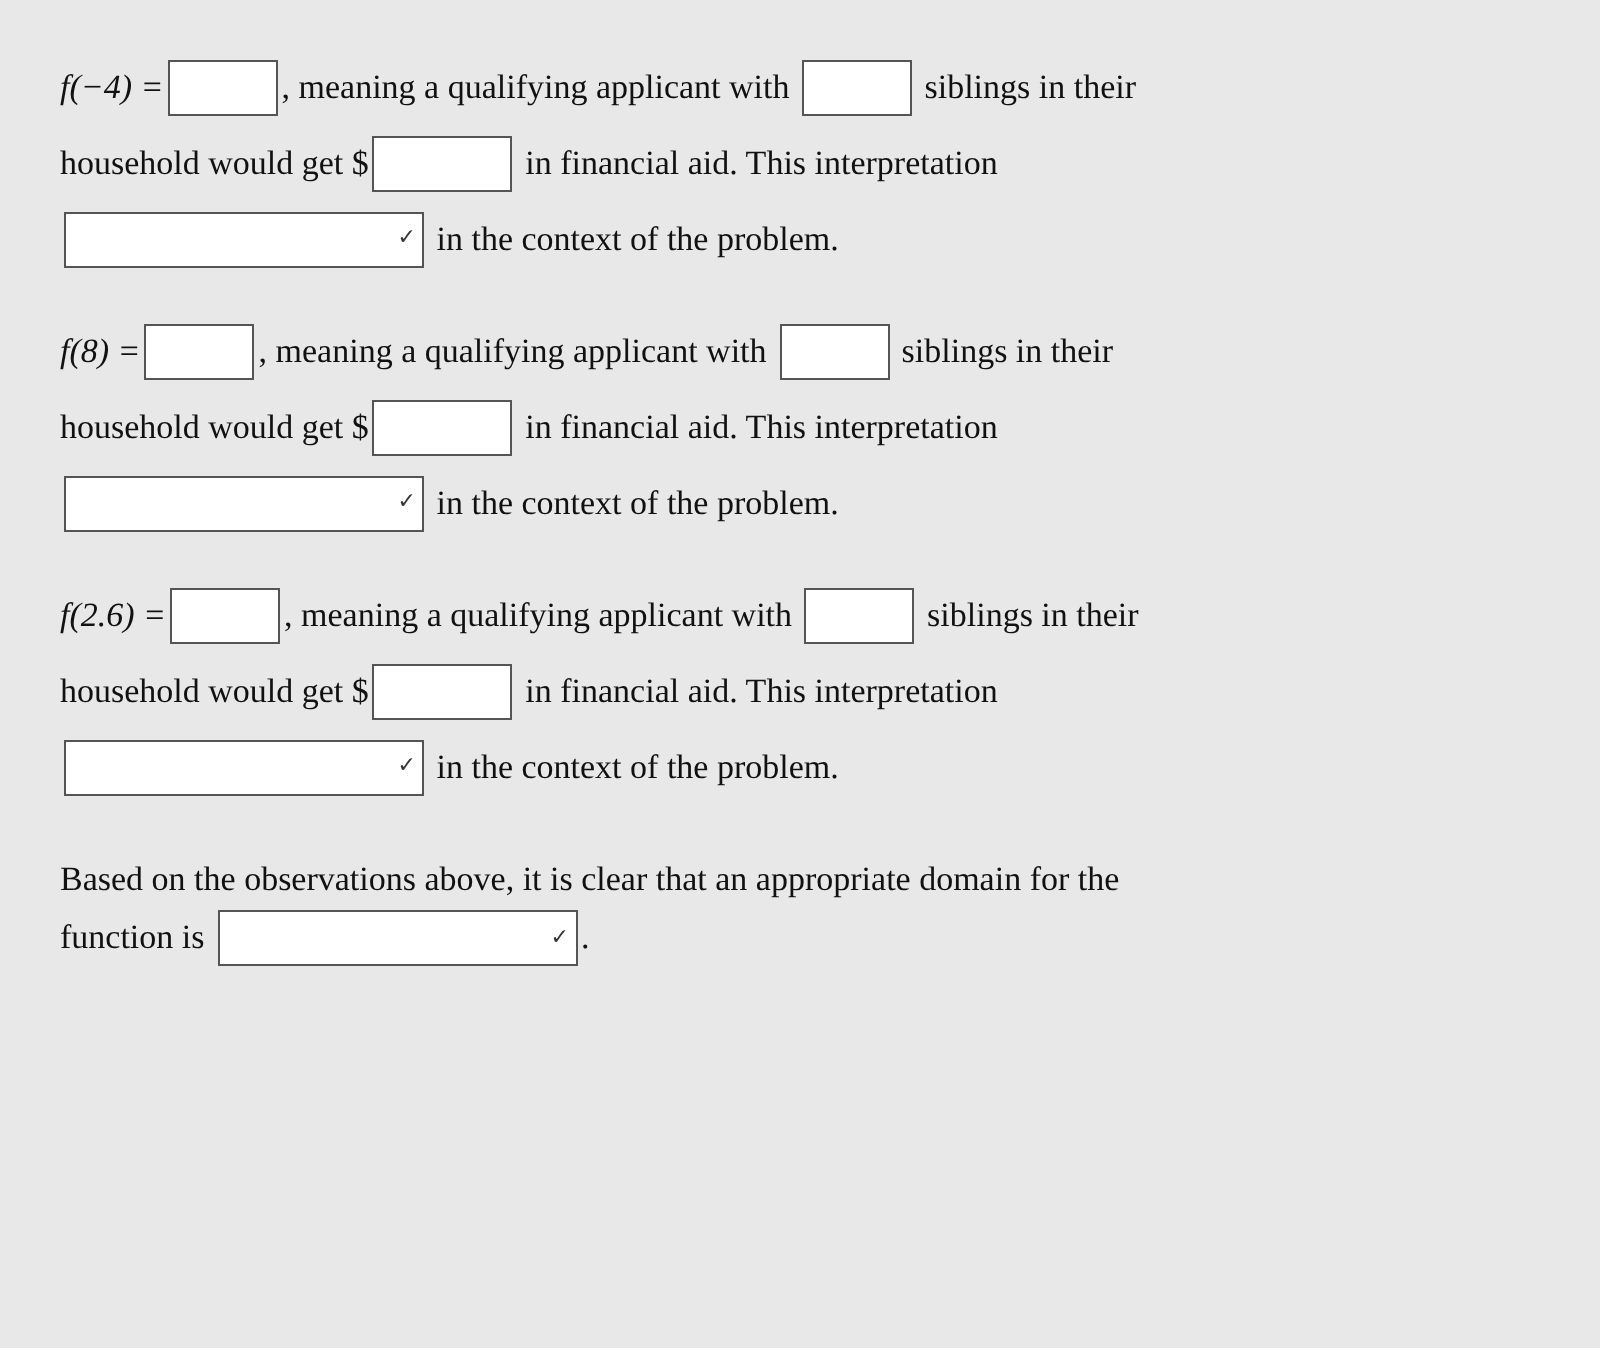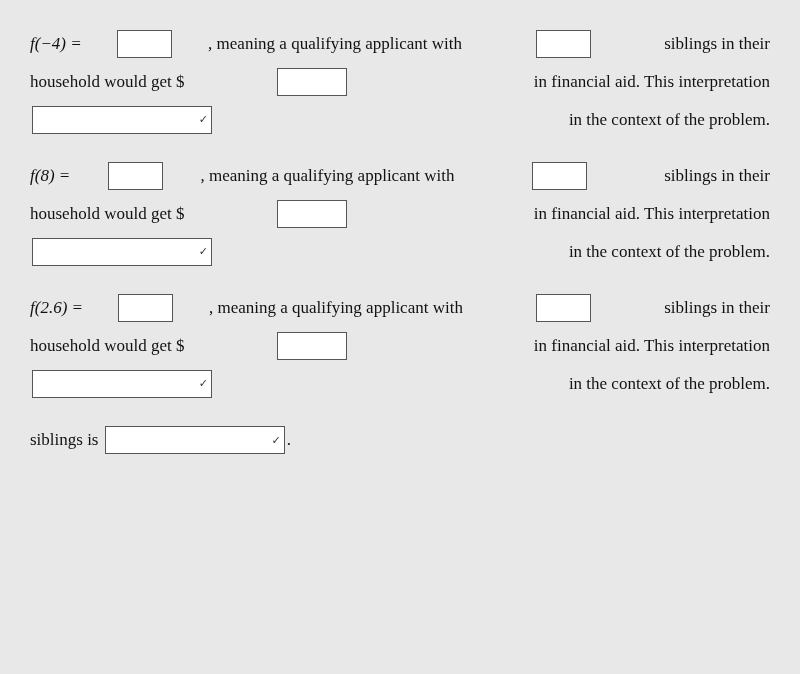--- a/index.html
+++ b/index.html
@@ -21,21 +21,20 @@
     .section {
       margin-bottom: 28px;
     }
 
     .line {
       display: flex;
       align-items: center;
       flex-wrap: wrap;
       margin-bottom: 10px;
       line-height: 1.6;
-      justify-content: space-between;
     }
 
     .math {
       font-style: italic;
     }
 
     .input-box {
       border: 1px solid #555;
       background: #fff;
       height: 28px;
@@ -188,22 +187,23 @@
         <option value="makes sense">makes sense</option>
         <option value="does not make sense">does not make sense</option>
       </select>
     </div>
     &nbsp;
     <span>in the context of the problem.</span>
   </div>
 </div>
 
 <div class="final-section">
+  <div>Based on the observations above, it is clear that an appropriate domain for the</div>
   <div class="final-line">
-    <span>siblings is</span>
+    <span>function is</span>
     &nbsp;
     <div class="dropdown-wrapper">
       <select class="dropdown-box">
         <option value=""></option>
         <option value="all real numbers">all real numbers</option>
         <option value="whole numbers">whole numbers</option>
         <option value="non-negative integers">non-negative integers</option>
         <option value="positive integers">positive integers</option>
       </select>
     </div>

